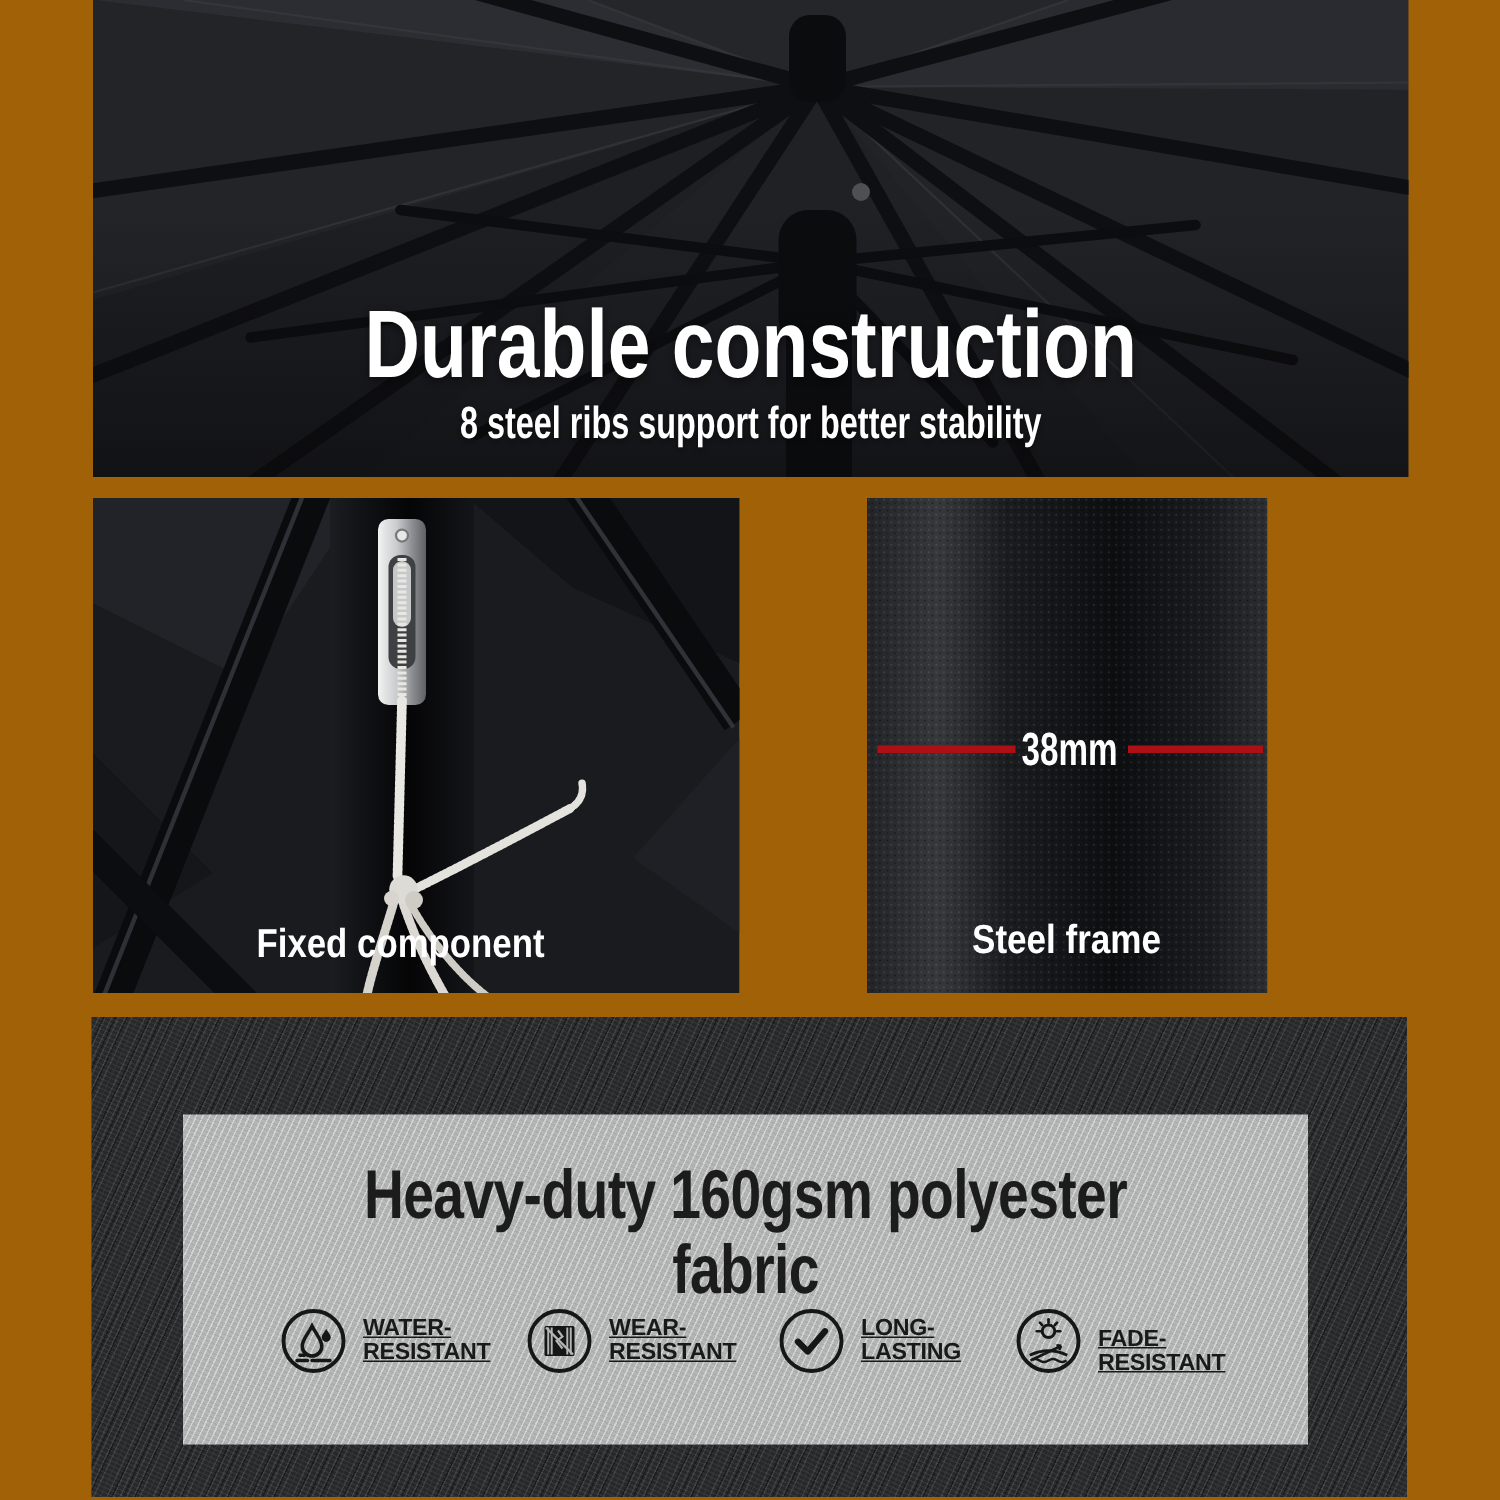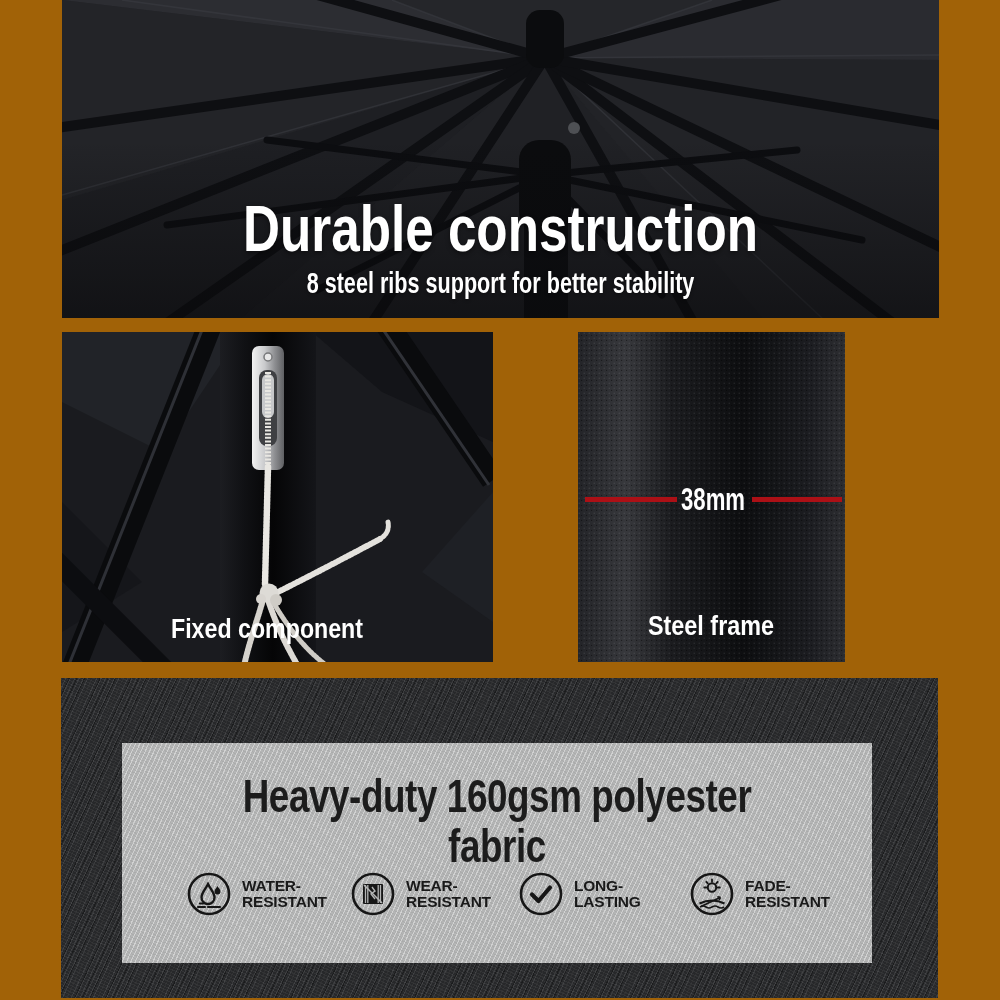--- a/index.html
+++ b/index.html
@@ -40,25 +40,25 @@
     background-image:
       repeating-linear-gradient(115deg, rgba(255,255,255,0.40) 0 1px, rgba(0,0,0,0) 1px 4px),
       repeating-linear-gradient(25deg, rgba(0,0,0,0.05) 0 1px, rgba(0,0,0,0) 1px 3px);
   }
   .panel-heading{
     left:0;top:28px;width:750px;text-align:center;color:#1c1c1c;
     font-size:46px;line-height:50px;font-weight:800;letter-spacing:-0.5px;
     transform:scaleX(0.80);
   }
   .feature{top:128px;height:46px;display:flex;align-items:center;gap:10px;}
-  .f1{left:64px;}  .f2{left:228px;}  .f3{left:396px;}  .f4{left:567px;}
+  .f1{left:64px;}  .f2{left:228px;}  .f3{left:396px;}  .f4{left:554px;align-items:flex-end;}
   .feature svg{display:block;flex:0 0 auto;}
   .feature-label{
     color:#191919;font-size:15.5px;line-height:16px;font-weight:700;
-    letter-spacing:-0.2px;white-space:nowrap;
+    letter-spacing:-0.2px;white-space:nowrap;text-decoration:underline;
   }
 </style>
 </head>
 <body>
 
 <div id="canvas">
 
   <svg class="abs top-photo" viewBox="0 0 877 318" width="877" height="318" preserveAspectRatio="none">
     <defs>
       <linearGradient id="vig" x1="0" y1="0" x2="0" y2="1">

